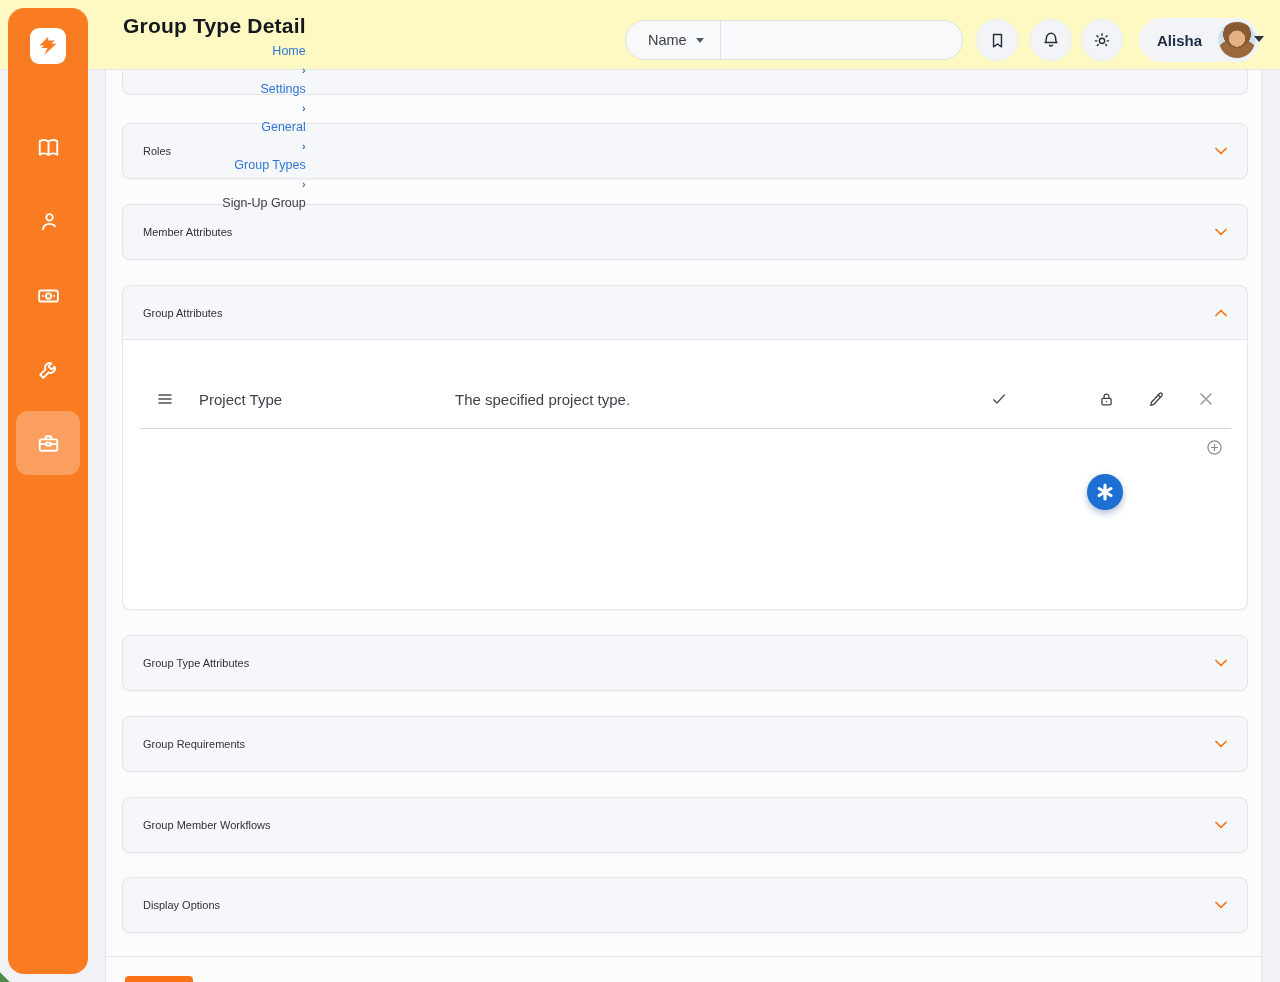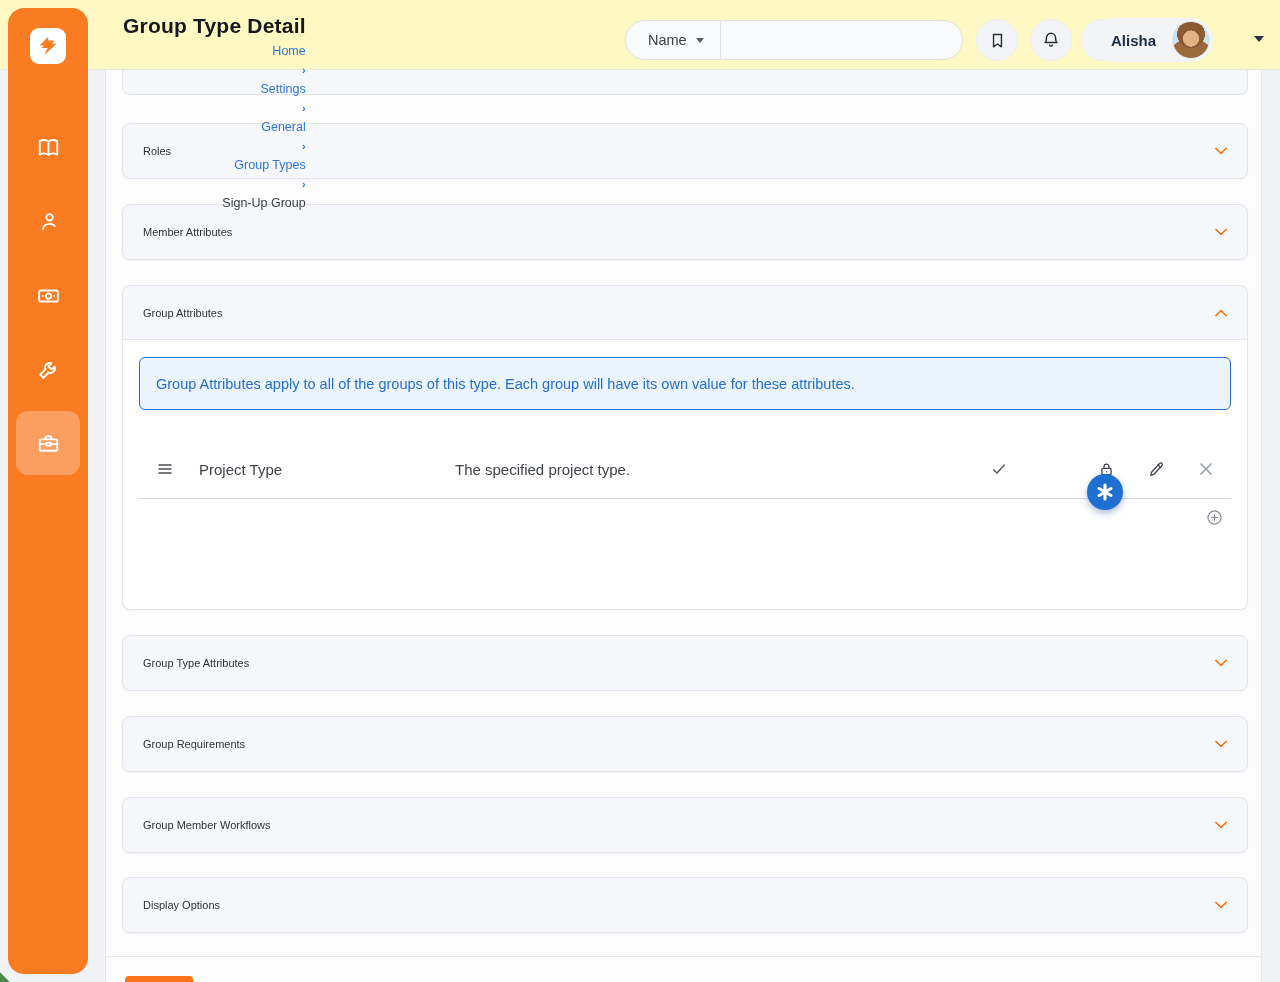--- a/index.html
+++ b/index.html
@@ -38,21 +38,21 @@
   .search-input {
     flex:1; border:none; outline:none; background:transparent; padding:0 16px;
     font-size:14px; color:#3a3f47; border-radius:0 20px 20px 0;
   }
   .icon-btn {
     position:absolute; top:19px; width:42px; height:42px; border-radius:50%;
     background:#f3f4f7; border:1px solid #eceef2; display:flex; align-items:center;
     justify-content:center; cursor:pointer; color:#242e3d;
   }
   .avatar-pill {
-    position:absolute; left:1093px; top:18px; height:44px; padding:0 3px 0 18px;
+    position:absolute; left:1139px; top:18px; height:44px; padding:0 3px 0 18px;
     background:#f3f4f7; border-radius:22px; display:flex; align-items:center; gap:16px;
     cursor:pointer;
   }
   .avatar-name { font-size:15px; font-weight:700; color:#1d2b45; }
   .avatar-photo {
     width:38px; height:38px; border-radius:50%;
     background:
       radial-gradient(circle at 50% 46%, #e4b183 0 30%, rgba(0,0,0,0) 31%),
       radial-gradient(circle at 50% 34%, #8a5a33 0 46%, rgba(0,0,0,0) 47%),
       radial-gradient(circle at 50% 115%, #9a6a3d 0 55%, rgba(0,0,0,0) 56%),
@@ -277,23 +277,20 @@
   <div class="panel panel-expanded">
     <div class="exp-header">
       <span class="panel-label">Group Attributes</span>
       <span class="panel-chevron up">
         <svg width="12" height="8" viewBox="0 0 12 8" fill="none" stroke="#f97316" stroke-width="1.7" stroke-linecap="round" stroke-linejoin="round">
             <path d="M1 1.5 6 6.5 11 1.5"></path>
           </svg>
       </span>
     </div>
     <div class="exp-body">
-      <div class="info-alert">
-        <span>Group Attributes apply to all of the groups of this type. Each group will have its own value for these attributes.</span>
-      </div>
 
       <div class="attr-table">
 
         <div class="t-row t-data">
           <div class="col-handle">
             <span class="row-icon">
               <svg width="16" height="12" viewBox="0 0 16 12" stroke="#4c4f55" stroke-width="1.5" stroke-linecap="round">
                   <path d="M2 2h12M2 6h12M2 10h12"></path>
                 </svg>
             </span>

